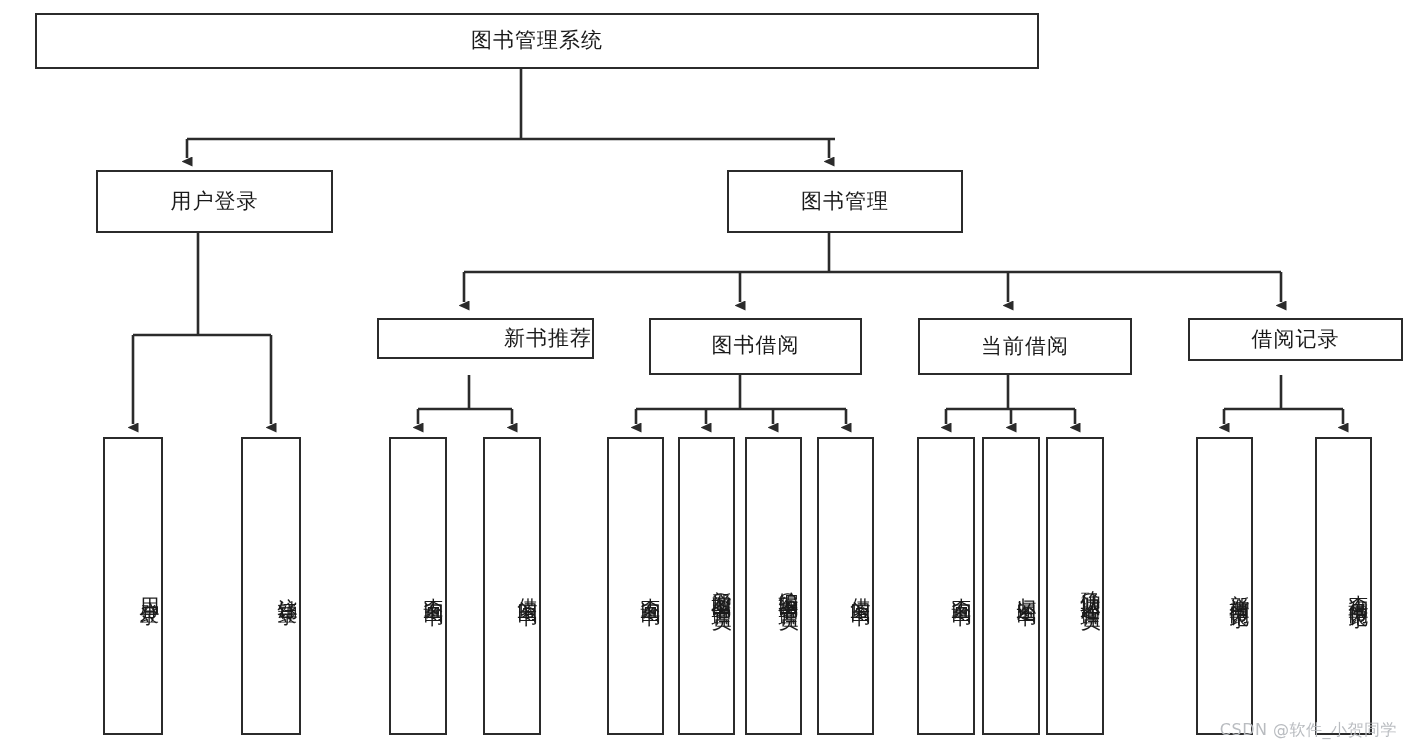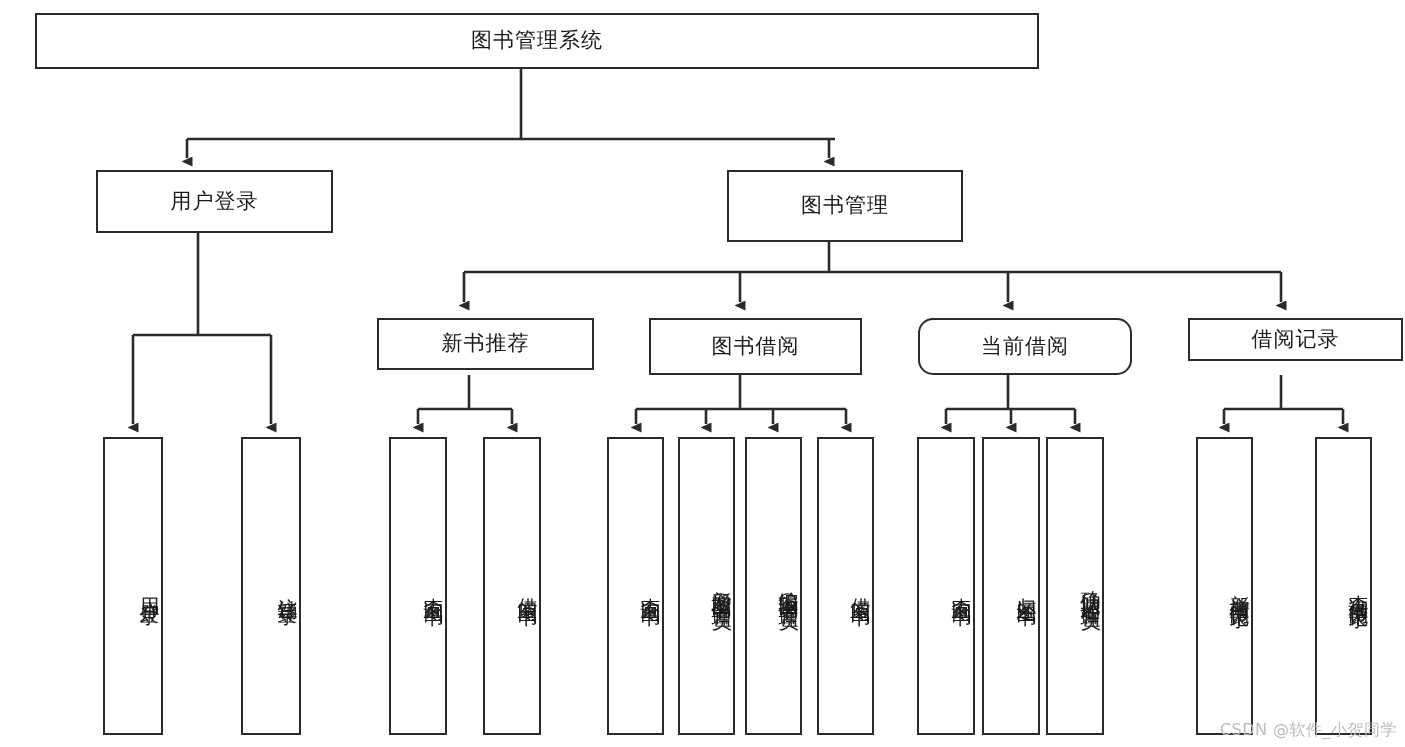--- a/index.html
+++ b/index.html
@@ -124,31 +124,31 @@
     </g>
   </svg>
 
   <div class="node horiz" style="left:19px; top:13px; width:1004px; height:56px;">
     <span class="label">图书管理系统</span>
   </div>
 
   <div class="node horiz" style="left:80px; top:170px; width:237px; height:63px;">
     <span class="label">用户登录</span>
   </div>
-  <div class="node horiz" style="left:711px; top:170px; width:236px; height:72px;">
+  <div class="node horiz" style="left:711px; top:170px; width:236px; height:63px;">
     <span class="label">图书管理</span>
   </div>
 
-  <div class="node horiz" style="left:361px; top:318px; width:217px; height:52px;">
+  <div class="node horiz" style="left:361px; top:318px; width:217px; height:41px;justify-content:flex-end;">
     <span class="label">新书推荐</span>
   </div>
-  <div class="node horiz" style="left:633px; top:318px; width:213px; height:57px;">
+  <div class="node horiz" style="left:633px; top:318px; width:213px; height:57px;font-family:Liberation Mono, monospace;">
     <span class="label">图书借阅</span>
   </div>
-  <div class="node horiz" style="left:902px; top:318px; width:214px; height:57px;border-radius:15px;">
+  <div class="node horiz" style="left:902px; top:318px; width:214px; height:57px;">
     <span class="label">当前借阅</span>
   </div>
   <div class="node horiz" style="left:1172px; top:318px; width:215px; height:43px;">
     <span class="label">借阅记录</span>
   </div>
 
   <div class="node vert" style="left:103px; top:437px; width:60px; height:298px;">
     <span class="label">用户登录</span>
   </div>
   <div class="node vert" style="left:241px; top:437px; width:60px; height:298px;">

